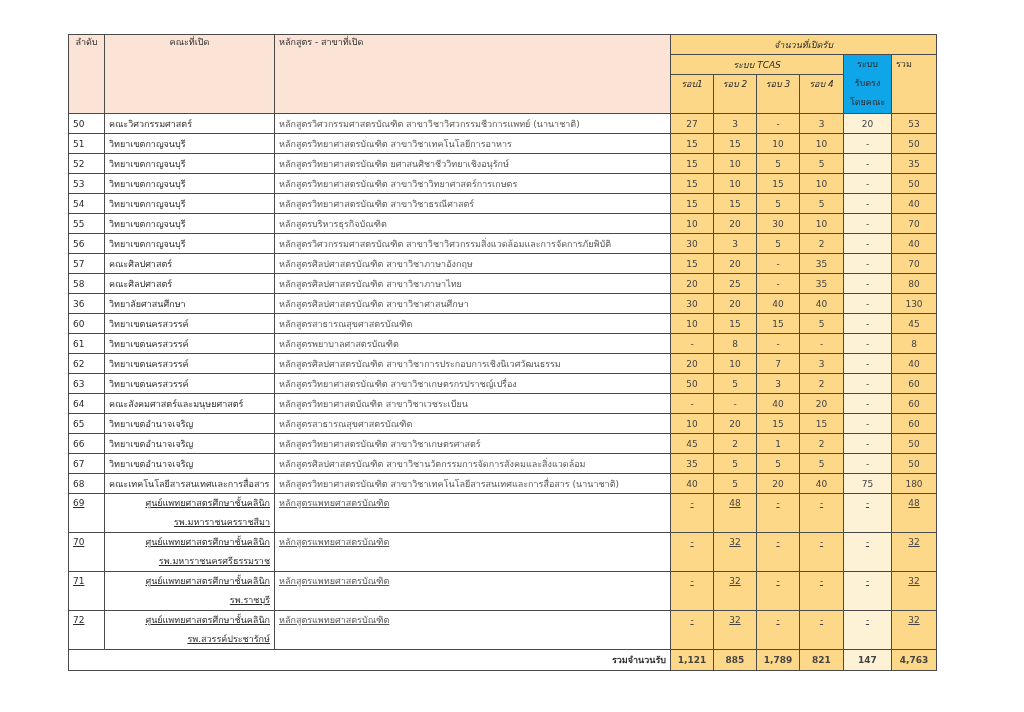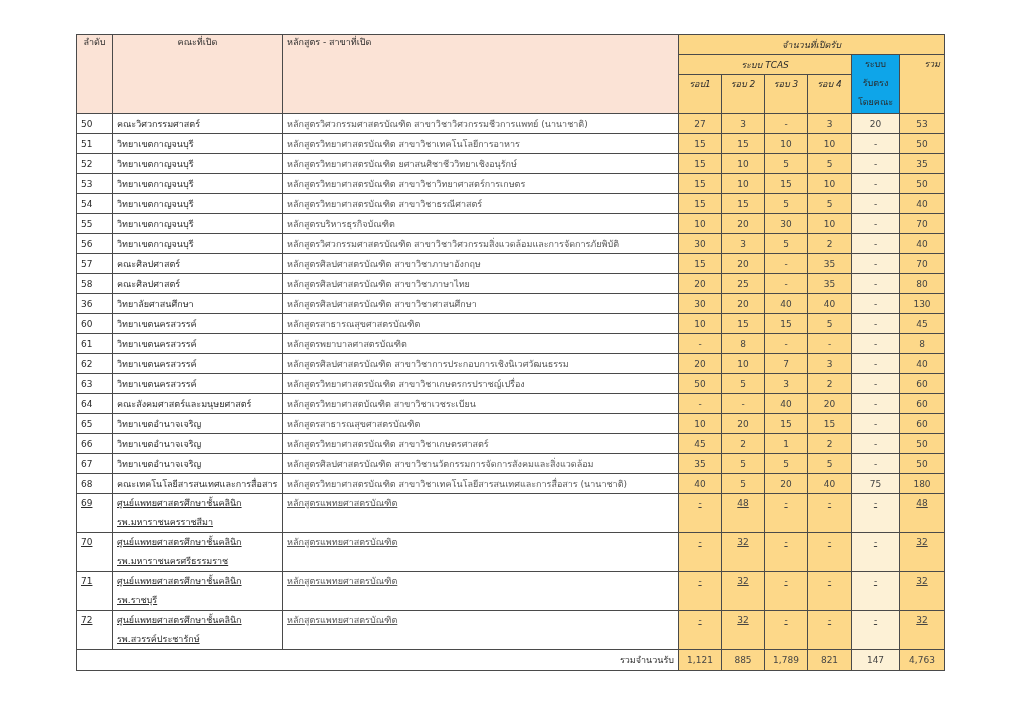--- a/index.html
+++ b/index.html
@@ -1,35 +1,35 @@
 <!DOCTYPE html>
 <html><head>
 <meta charset="utf-8">
 <style>
   html, body { margin: 0; padding: 0; background: #ffffff; }
   body { width: 1024px; height: 712px; position: relative; overflow: hidden;
          font-family: "DejaVu Sans", "Liberation Sans", sans-serif; color: #2b2b2b; }
-  table.adm { position: absolute; left: 76px; top: 34px; border-collapse: collapse;
+  table.adm { position: absolute; left: 68px; top: 34px; border-collapse: collapse;
               table-layout: fixed; font-size: 9px; }
   table.adm td, table.adm th { border: 1px solid #4a4a4a; padding: 0 4px; overflow: hidden;
               white-space: nowrap; font-weight: normal; }
   th.hd-left { background: #fbe3d6; vertical-align: top; padding-top: 2px; font-weight: bold; }
   th.hd-num { background: #fcd787; text-align: center; height: 19px; font-weight: bold; font-style: italic; }
   th.hd-direct { background: #0ea5e9; text-align: center; vertical-align: top; line-height: 19px; font-weight: bold; }
-  th.hd-total { background: #fcd787; text-align: right; vertical-align: top; line-height: 19px; font-weight: bold; font-style: italic; }
+  th.hd-total { background: #fcd787; text-align: left; vertical-align: top; line-height: 19px; font-weight: bold; }
   td.no { text-align: left; padding-left: 6px; }
   td.fac { font-weight: bold; }
   td.prog { color: #555; }
   td.n { background: #fdd889; text-align: center; color: #444; }
   td.nd { background: #fdf1d6; text-align: center; color: #444; }
   td.nt { background: #fdd889; text-align: center; color: #444; }
   tr.r1 td { height: 19px; }
   tr.r2 td { height: 38px; vertical-align: top; line-height: 19px; text-decoration: underline; }
-  tr.r2 td.fac { line-height: 19px; }
-  tr.sum td { height: 20px; font-weight: normal; }
+  tr.r2 td.fac { line-height: 19px; text-align: right; }
+  tr.sum td { height: 20px; font-weight: bold; }
   td.sum-label { text-align: right; }
   .muted { color: #999; }
 </style>
 </head>
 <body>
 
 <table class="adm">
   <colgroup>
     <col style="width:36px">
       <col style="width:170px">

